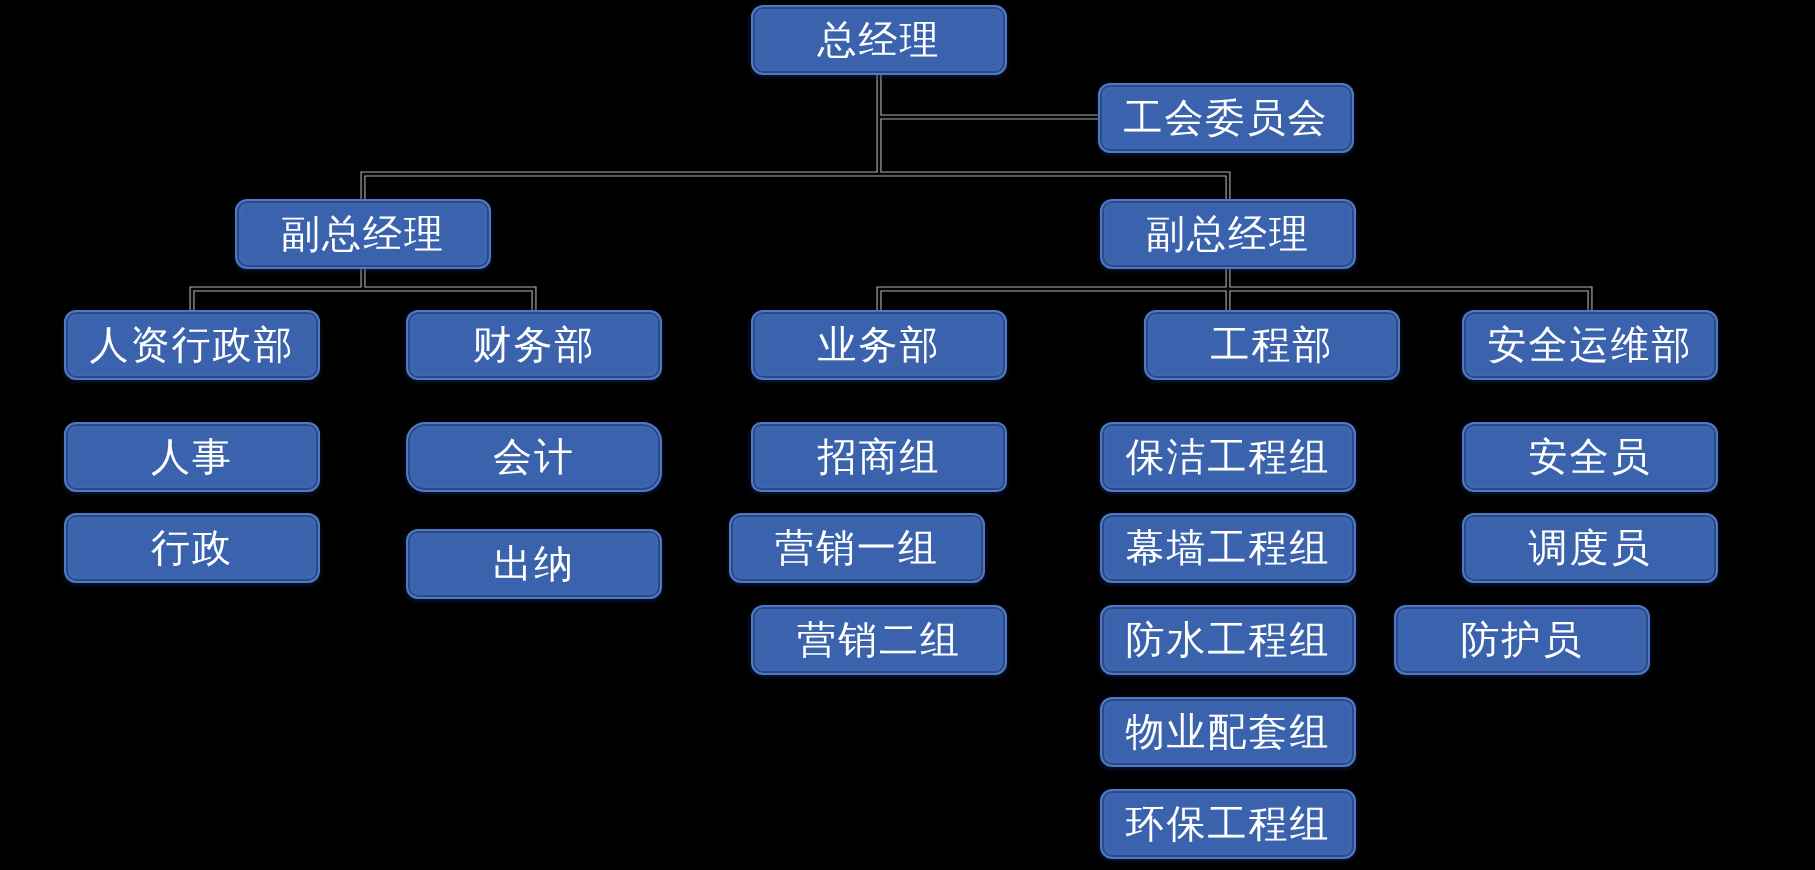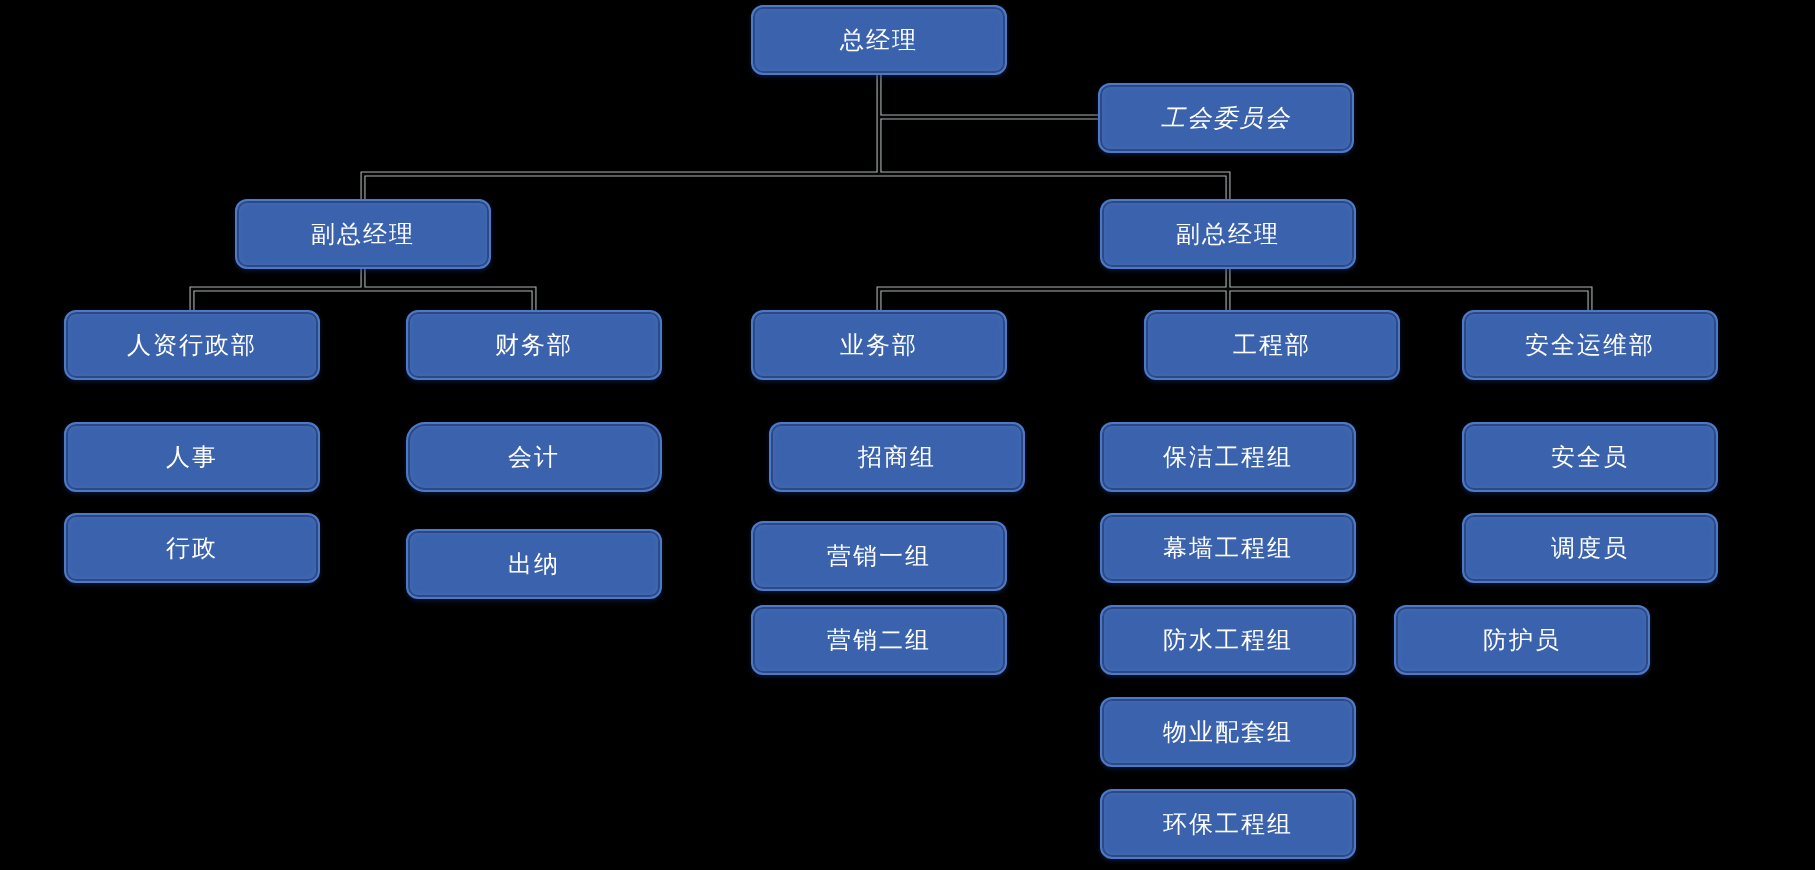--- a/index.html
+++ b/index.html
@@ -11,21 +11,21 @@
   .node{
     position:absolute;
     width:256px;height:70px;
     box-sizing:border-box;
     background:var(--node-fill,#3a62ad);
     border:2.5px solid var(--node-border,#4d79c7);
     border-radius:12px;
     box-shadow:inset 0 0 0 2px rgba(28,48,98,.55), inset 0 0 8px rgba(160,190,240,.18), 0 2px 5px rgba(25,50,115,.45);
     color:var(--node-text,#fff);
     display:flex;align-items:center;justify-content:center;
-    font-size:24px;letter-spacing:2px;
+    font-size:39px;letter-spacing:2px;
     cursor:default;
     user-select:none;
   }
 </style>
 </head>
 <body>
 
 <div id="stage" style="--bg: #000000; --node-fill: #3A62AD; --node-border: #4D79C7; --node-text: #FFFFFF; --line-core: #060606; --line-outline: #C9D1D3;">
   <svg id="connector-layer" viewBox="0 0 1815 870" xmlns="http://www.w3.org/2000/svg">
 
@@ -36,32 +36,32 @@
     <path class="c-out" d="M1228 267 V312 M879 312 V289 H1590 V312"></path>
 
     <path class="c-in" d="M879 73 V174"></path>
     <path class="c-in" d="M879 117 H1098"></path>
     <path class="c-in" d="M363 201 V174 H1228 V201"></path>
     <path class="c-in" d="M363 267 V289 M192 312 V289 H534 V312"></path>
     <path class="c-in" d="M1228 267 V312 M879 312 V289 H1590 V312"></path>
   </svg>
 
 <div class="node" style="left: 751px; top: 5px;">总经理</div>
-    <div class="node" style="left: 1098px; top: 83px; font-style: italic;">工会委员会</div>
+    <div class="node" style="left: 1098px; top: 83px;">工会委员会</div>
     <div class="node" style="left: 235px; top: 199px;">副总经理</div>
     <div class="node" style="left: 1100px; top: 199px;">副总经理</div>
     <div class="node" style="left: 64px; top: 422px;">人事</div>
     <div class="node" style="left: 64px; top: 310px;">人资行政部</div>
     <div class="node" style="left: 64px; top: 513px; font-family: Liberation Mono, monospace;">行政</div>
     <div class="node" style="left: 406px; top: 310px; text-align: right;">财务部</div>
     <div class="node" style="left: 406px; top: 422px; border-radius: 19px;">会计</div>
     <div class="node" style="left: 406px; top: 513px; margin-top: 16px;">出纳</div>
     <div class="node" style="left: 751px; top: 310px;">业务部</div>
-    <div class="node" style="left: 769px; top: 422px;">招商组</div>
-    <div class="node" style="left: 751px; top: 513px; margin-top: 8px;">营销一组</div>
+    <div class="node" style="left: 751px; top: 422px; border-radius: 10px;">招商组</div>
+    <div class="node" style="left: 729px; top: 513px;">营销一组</div>
     <div class="node" style="left: 751px; top: 605px;">营销二组</div>
     <div class="node" style="left: 1100px; top: 310px; margin-left: 44px;">工程部</div>
     <div class="node" style="left: 1100px; top: 422px;">保洁工程组</div>
     <div class="node" style="left: 1100px; top: 513px;">幕墙工程组</div>
     <div class="node" style="left: 1100px; top: 605px;">防水工程组</div>
     <div class="node" style="left: 1100px; top: 697px;">物业配套组</div>
     <div class="node" style="left: 1462px; top: 310px;">安全运维部</div>
     <div class="node" style="left: 1100px; top: 789px;">环保工程组</div>
     <div class="node" style="left: 1462px; top: 422px;">安全员</div>
     <div class="node" style="left: 1462px; top: 513px;">调度员</div>

